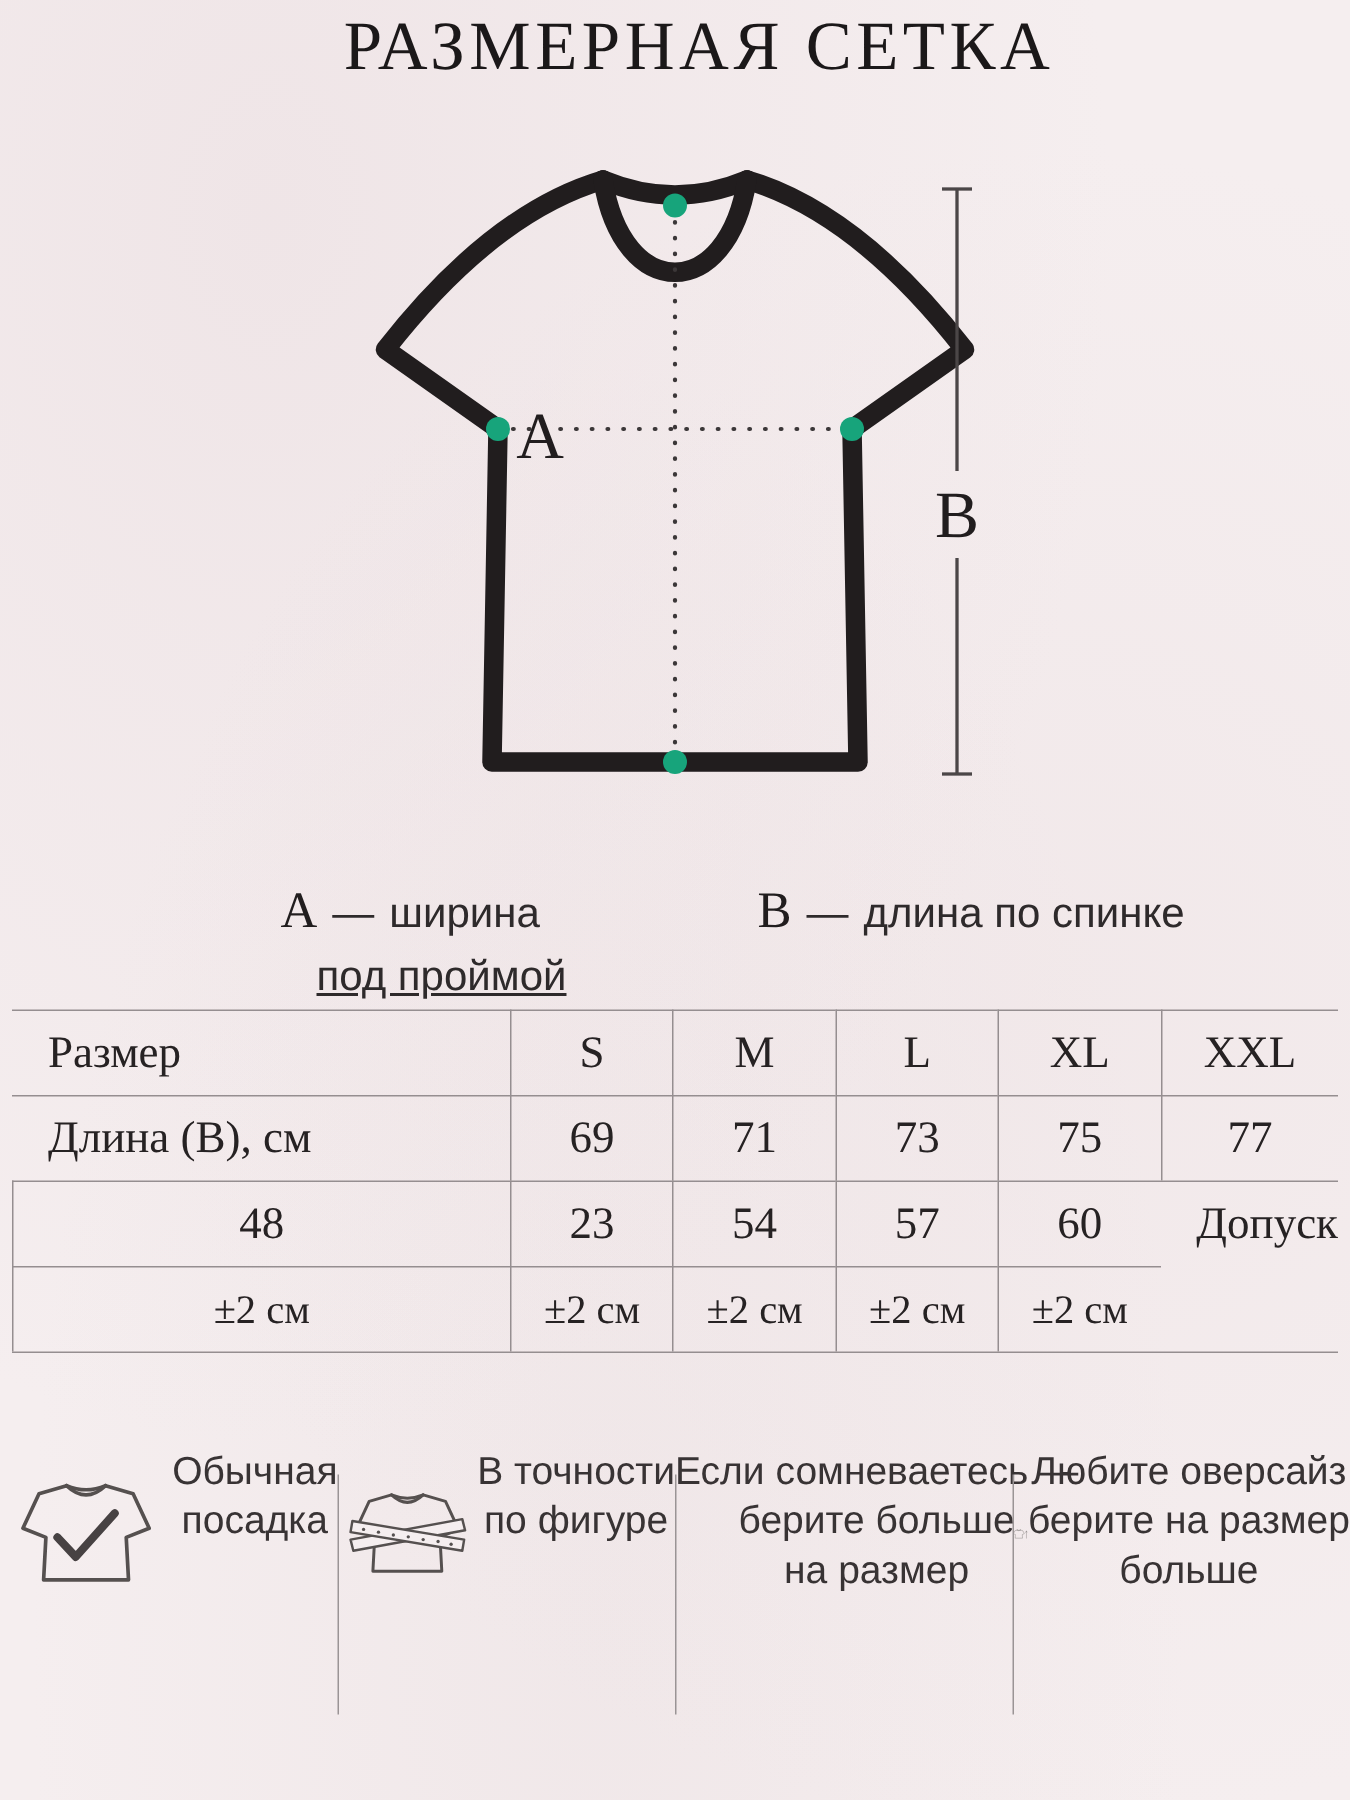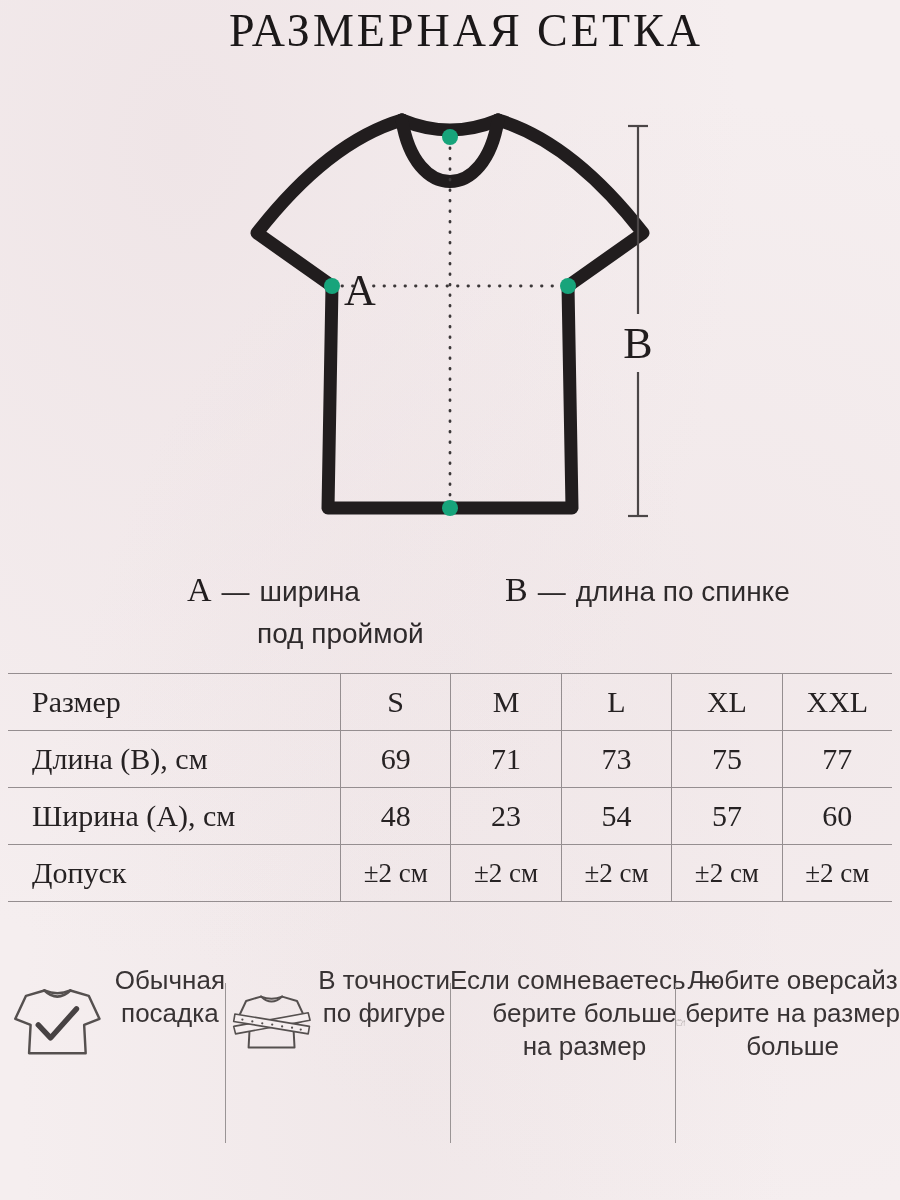--- a/index.html
+++ b/index.html
@@ -18,24 +18,24 @@
     position:absolute;top:4px;left:16px;width:100%;
     text-align:center;
     font-family:"Liberation Serif", serif;
     font-size:46px;font-weight:500;letter-spacing:3px;color:#1b1819;
   }
   
   .diagram{position:absolute;left:210px;top:90px;width:480px;height:450px;}
   
   .legend-a{position:absolute;left:187px;top:574px;}
   .legend-b{position:absolute;left:505px;top:574px;text-align:right;}
-  .legend-line{font-size:28px;color:#2e2a2b;line-height:32px;white-space:nowrap;}
+  .legend-line{font-size:28px;color:#2e2a2b;line-height:32px;white-space:nowrap;margin-top:18px;}
   .legend-letter{font-family:"Liberation Serif", serif;font-size:34px;color:#211d1e;}
   .legend-dash{margin:0 10px;}
-  .legend-sub{margin-top:10px;margin-left:70px;}
+  .legend-sub{margin-top:10px;margin-left:24px;text-decoration:underline;}
   
   .size-table{
     position:absolute;left:8px;top:673px;width:884px;
     display:grid;
     grid-template-columns:332px repeat(5,1fr);
     border-bottom:1px solid #958e90;
     font-family:"Liberation Serif", serif;
   }
   .cell{
     height:56px;border-top:1px solid #958e90;
@@ -115,21 +115,20 @@
     <div class="cell vline">XL</div>
     <div class="cell vline">XXL</div>
 
     <div class="cell rlabel">Длина (B), см</div>
     <div class="cell vline">69</div>
     <div class="cell vline">71</div>
     <div class="cell vline">73</div>
     <div class="cell vline">75</div>
     <div class="cell vline">77</div>
 
-    <div class="cell rlabel">Ширина (A), см</div>
     <div class="cell vline">48</div>
     <div class="cell vline">23</div>
     <div class="cell vline">54</div>
     <div class="cell vline">57</div>
     <div class="cell vline">60</div>
 
     <div class="cell rlabel">Допуск</div>
     <div class="cell vline tol">±2 см</div>
     <div class="cell vline tol">±2 см</div>
     <div class="cell vline tol">±2 см</div>

